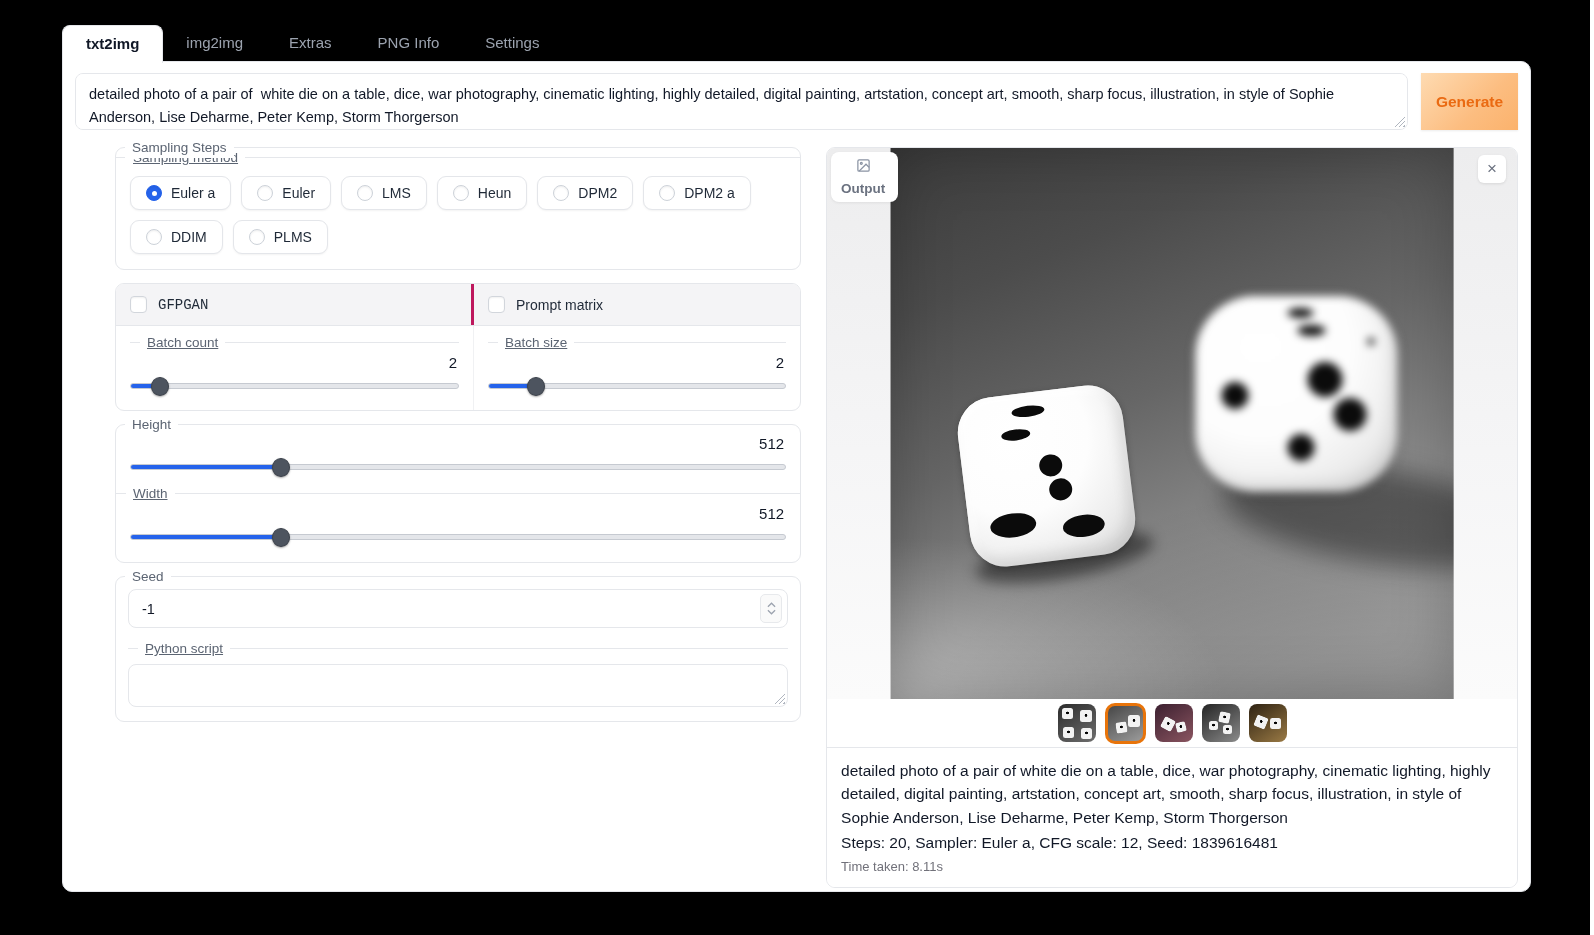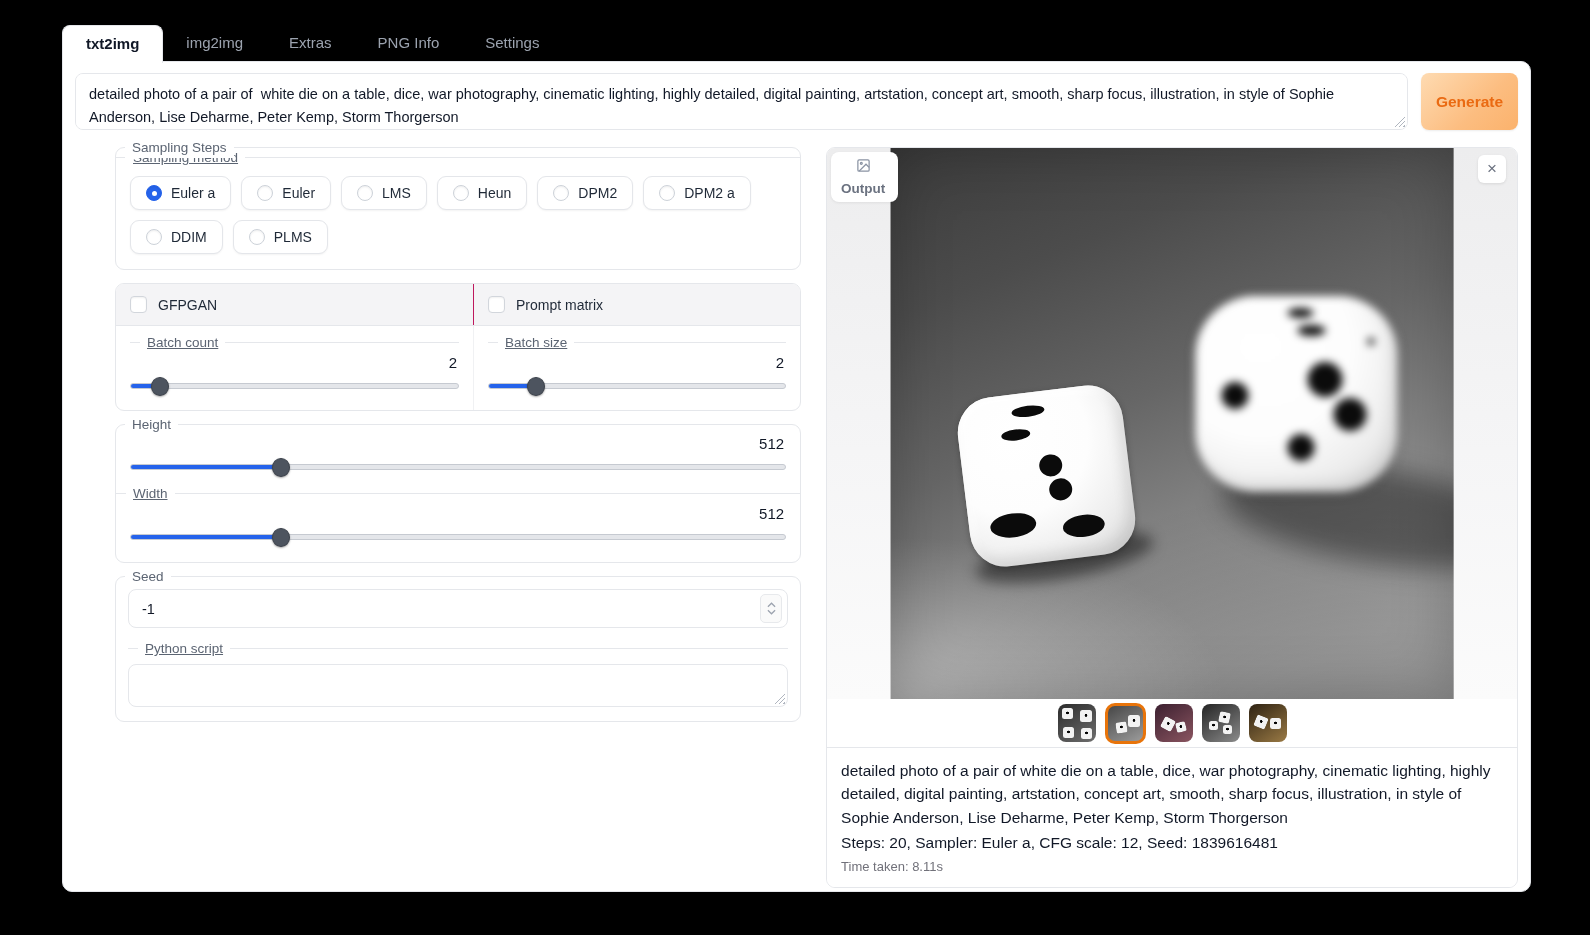--- a/index.html
+++ b/index.html
@@ -17,21 +17,21 @@
           border:1px solid #e5e7eb; border-radius:0 10px 10px 10px; padding:11px 12px; }
 
   
   .prompt-row { display:flex; align-items:stretch; }
   .prompt-box { position:relative; flex:1; }
   textarea.prompt { width:100%; height:57px; resize:none; border:1px solid #e5e7eb; border-radius:8px;
           padding:9px 20px 9px 13px; font-family:inherit; font-size:14.5px; line-height:1.6; color:#111827; outline:none; display:block; }
   .rhandle { position:absolute; right:3px; bottom:3px; width:11px; height:11px; pointer-events:none;
           background:repeating-linear-gradient(135deg, transparent 0 2px, #9ca3af 2px 3px);
           clip-path:polygon(100% 0, 100% 100%, 0 100%); opacity:.8; }
-  .generate { margin-left:13px; width:97px; height:57px; border:none; border-radius:8px; cursor:pointer;
+  .generate { margin-left:13px; width:97px; height:57px; border:none; border-radius:0; cursor:pointer;
           background:linear-gradient(135deg,#fedbb2 0%,#fcbd80 60%,#fbb26c 100%);
           color:#ea6a12; font-weight:700; font-size:15.5px; font-family:inherit; box-shadow:0 1px 2px rgba(0,0,0,.08); }
 
   
   .content { display:flex; margin-top:17px; margin-left:4px;padding-left:36px; }
   .left-col { width:707px; }
   .right-col { width:713px; margin-left:25px; }
 
   
   .group { position:relative; border:1px solid #e5e7eb; border-radius:9px; background:#fff; margin-bottom:13px; }
@@ -55,21 +55,21 @@
   .pill { display:flex; align-items:center; gap:9px; background:#fff; border:1px solid #e4e6ea; border-radius:9px;
           padding:0 15px; height:34px; box-shadow:0 1px 2px rgba(0,0,0,.05); font-size:14px; color:#1f2937; cursor:pointer; }
   .radio { width:16px; height:16px; border-radius:50%; border:1px solid #cdd2d9; background:#fff;
           box-shadow:inset 0 1px 2px rgba(0,0,0,.07); display:flex; align-items:center; justify-content:center; }
   .pill.selected .radio { background:#2563eb; border-color:#2563eb; }
   .pill.selected .radio::after { content:''; width:5px; height:5px; background:#fff; border-radius:50%; }
 
   
   .check-grid { display:grid; grid-template-columns:358px 1fr; background:#f4f4f6; border-radius:8px 8px 0 0; border-bottom:1px solid #e5e7eb; }
   .check-cell { padding:12px 14px; display:flex; align-items:center; gap:11px; font-size:14px; color:#1f2937; }
-  .check-cell:first-child { border-right:1px solid #be185d; }
+  .check-cell:first-child { border-right:3px solid #be185d;font-family:Liberation Mono, monospace; }
   .checkbox { width:17px; height:17px; border-radius:4px; border:1px solid #d2d6dc; background:#fff;
           box-shadow:inset 0 1px 2px rgba(0,0,0,.06); cursor:pointer; flex:none; }
   .batch-grid { display:grid; grid-template-columns:358px 1fr; }
   .batch-cell { padding:9px 14px 15px; }
   .batch-cell:first-child { border-right:1px solid #f0f1f3; }
   .batch-cell .legend-mid { margin-bottom:4px; }
   .batch-cell .val { text-align:right; font-size:15px; color:#111827; margin:0 2px 6px 0; }
 
   
   .seed-wrap { padding:12px 12px 13px; }

